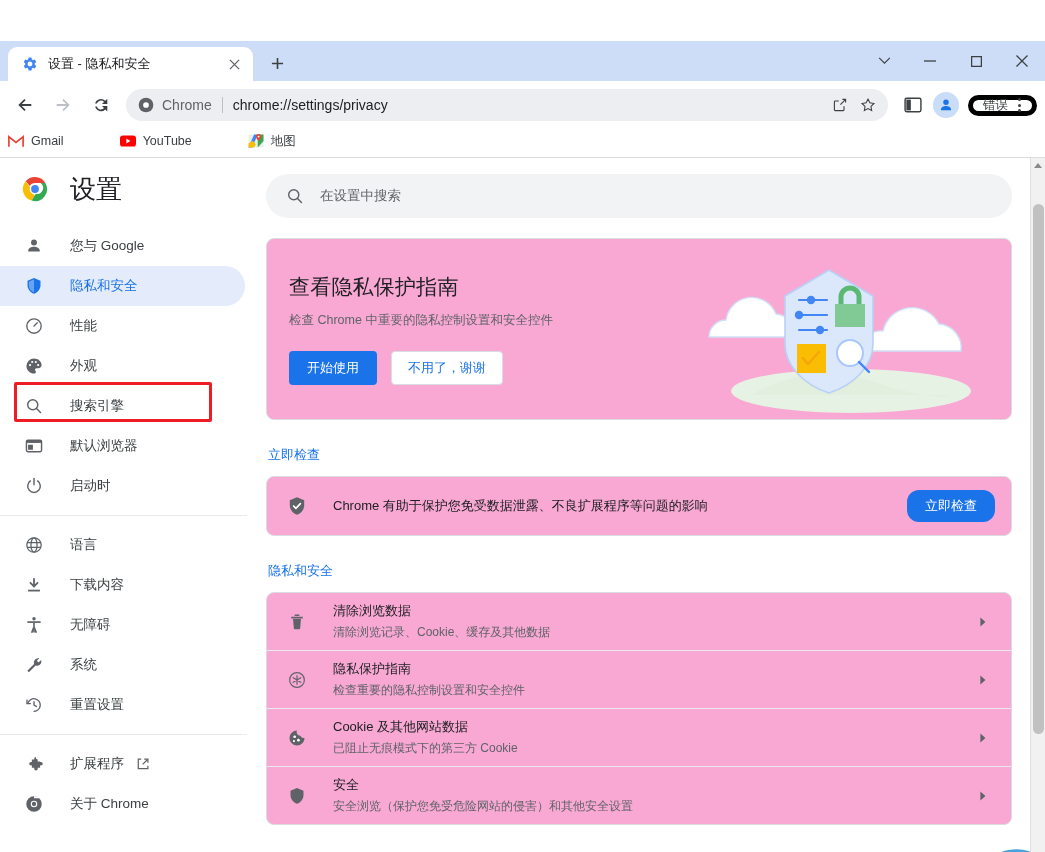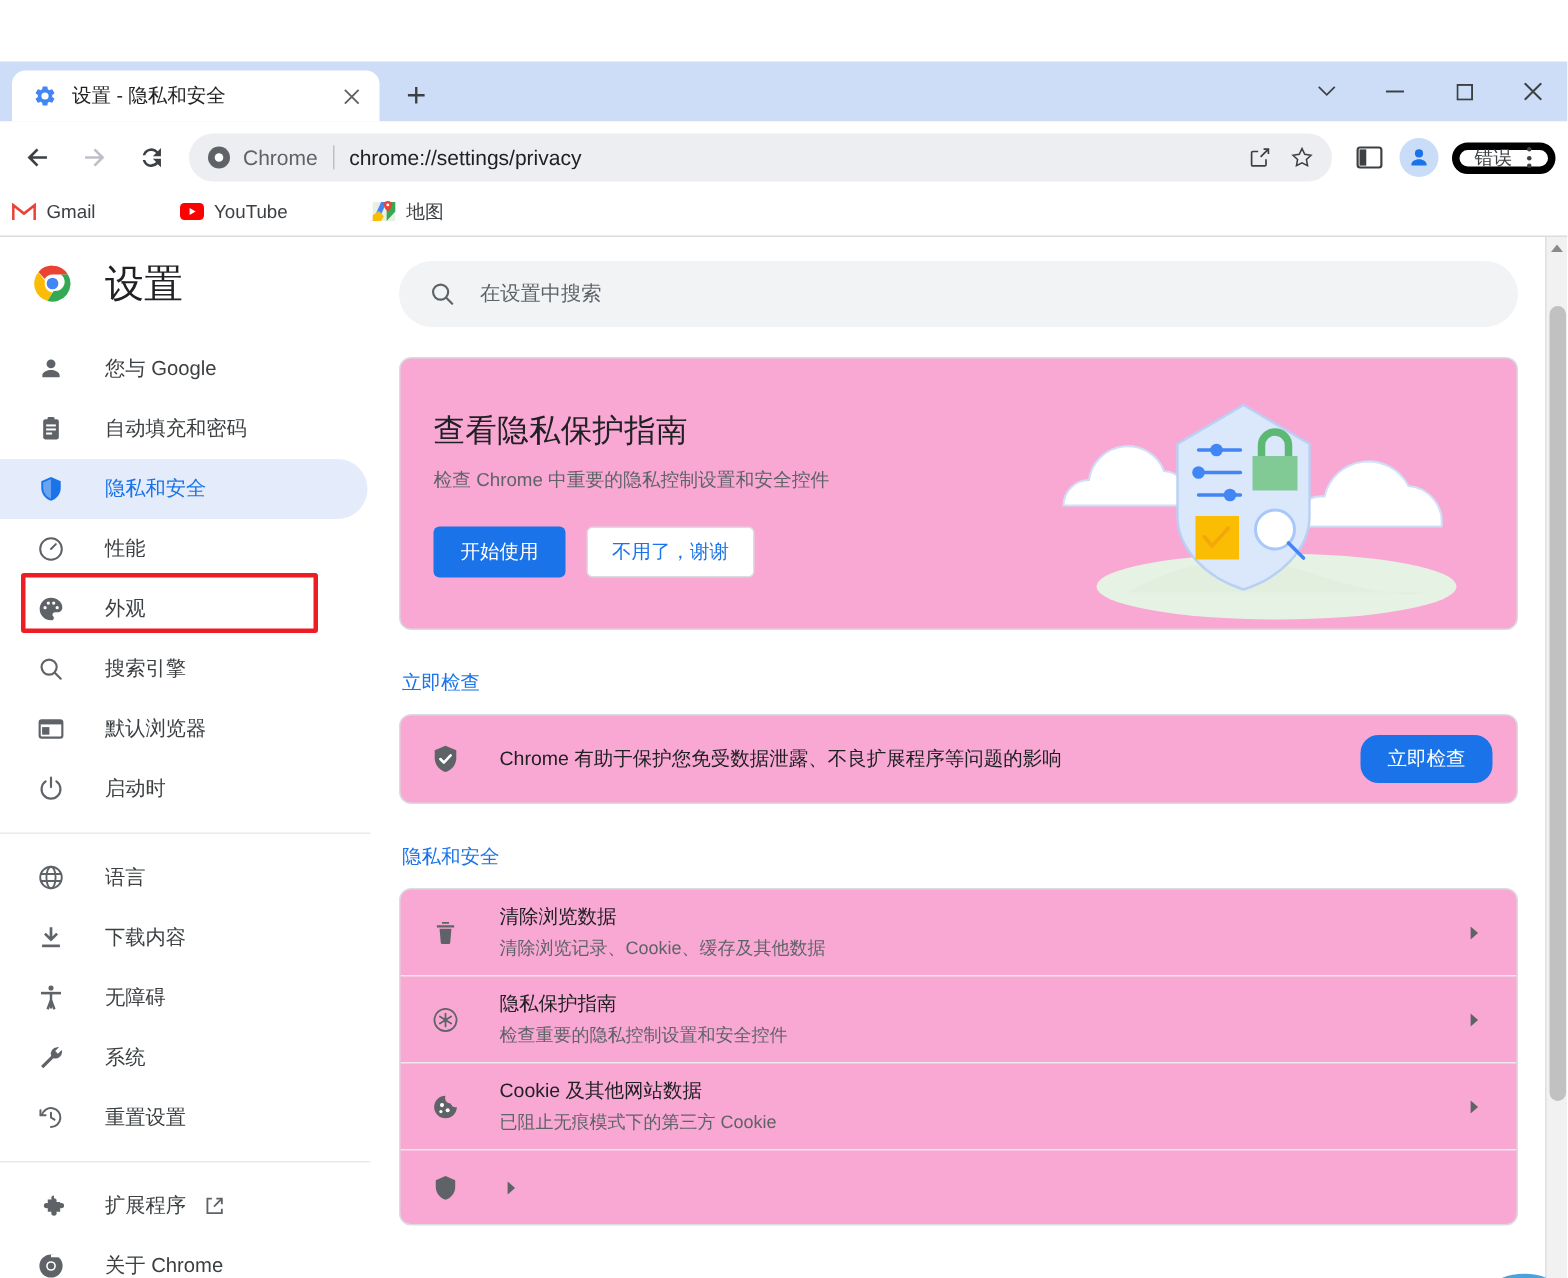--- a/index.html
+++ b/index.html
@@ -350,32 +350,20 @@
 
         <div class="navitem">
           <span class="ni-icon">
             <svg width="18" height="18" viewBox="0 0 20 20">
                 <circle cx="10" cy="6.2" r="3.3" fill="#5f6368"></circle>
                 <path fill="#5f6368" d="M10 10.8c-3.6 0-6.4 1.9-6.4 4v1.4h12.8v-1.4c0-2.1-2.8-4-6.4-4z"></path>
               </svg>
           </span>
           <span class="ni-label">您与 Google</span>
         </div>
-        <div class="navitem">
-          <span class="ni-icon">
-            <svg width="18" height="18" viewBox="0 0 20 20">
-              <rect x="4.2" y="2.8" width="11.6" height="15" rx="1.6" fill="#5f6368"></rect>
-              <rect x="7.4" y="1.2" width="5.2" height="3" rx="1" fill="#5f6368"></rect>
-              <rect x="6.4" y="6.6" width="7.2" height="1.5" fill="#fff"></rect>
-              <rect x="6.4" y="9.6" width="7.2" height="1.5" fill="#fff"></rect>
-              <rect x="6.4" y="12.6" width="4.4" height="1.5" fill="#fff"></rect>
-            </svg>
-          </span>
-          <span class="ni-label">自动填充和密码</span>
-        </div>
         <div class="navitem active">
           <span class="ni-icon">
             <svg width="18" height="18" viewBox="0 0 20 20">
                 <path fill="#1a73e8" d="M10 1.2L2.8 4.2v5.1c0 4.3 3.1 8.3 7.2 9.4 4.1-1.1 7.2-5.1 7.2-9.4V4.2z"></path>
                 <path fill="#fff" d="M10 2.6v14.6c-3.1-1-5.8-4.4-5.8-7.9V5.2z" opacity=".35"></path>
               </svg>
           </span>
           <span class="ni-label">隐私和安全</span>
         </div>
         <div class="navitem">
@@ -640,20 +628,24 @@
                 </svg>
             </span>
           </div>
 
           <div class="row">
             <span class="row-ico">
               <svg width="18" height="18" viewBox="0 0 20 20">
                   <path fill="#5f6368" d="M10 1.2L2.8 4.2v5.1c0 4.3 3.1 8.3 7.2 9.4 4.1-1.1 7.2-5.1 7.2-9.4V4.2z"></path>
                 </svg>
             </span>
+            <span class="row-text">
+              <span class="row-title" style="display:block">安全</span>
+              <span class="row-sub" style="display:block">安全浏览（保护您免受危险网站的侵害）和其他安全设置</span>
+            </span>
             <span class="row-arrow">
               <svg width="10" height="10" viewBox="0 0 10 10">
                   <path fill="#5f6368" d="M2.4 0.6l5 4.4-5 4.4z"></path>
                 </svg>
             </span>
           </div>
 
         </div>
       </div>
     </div>

